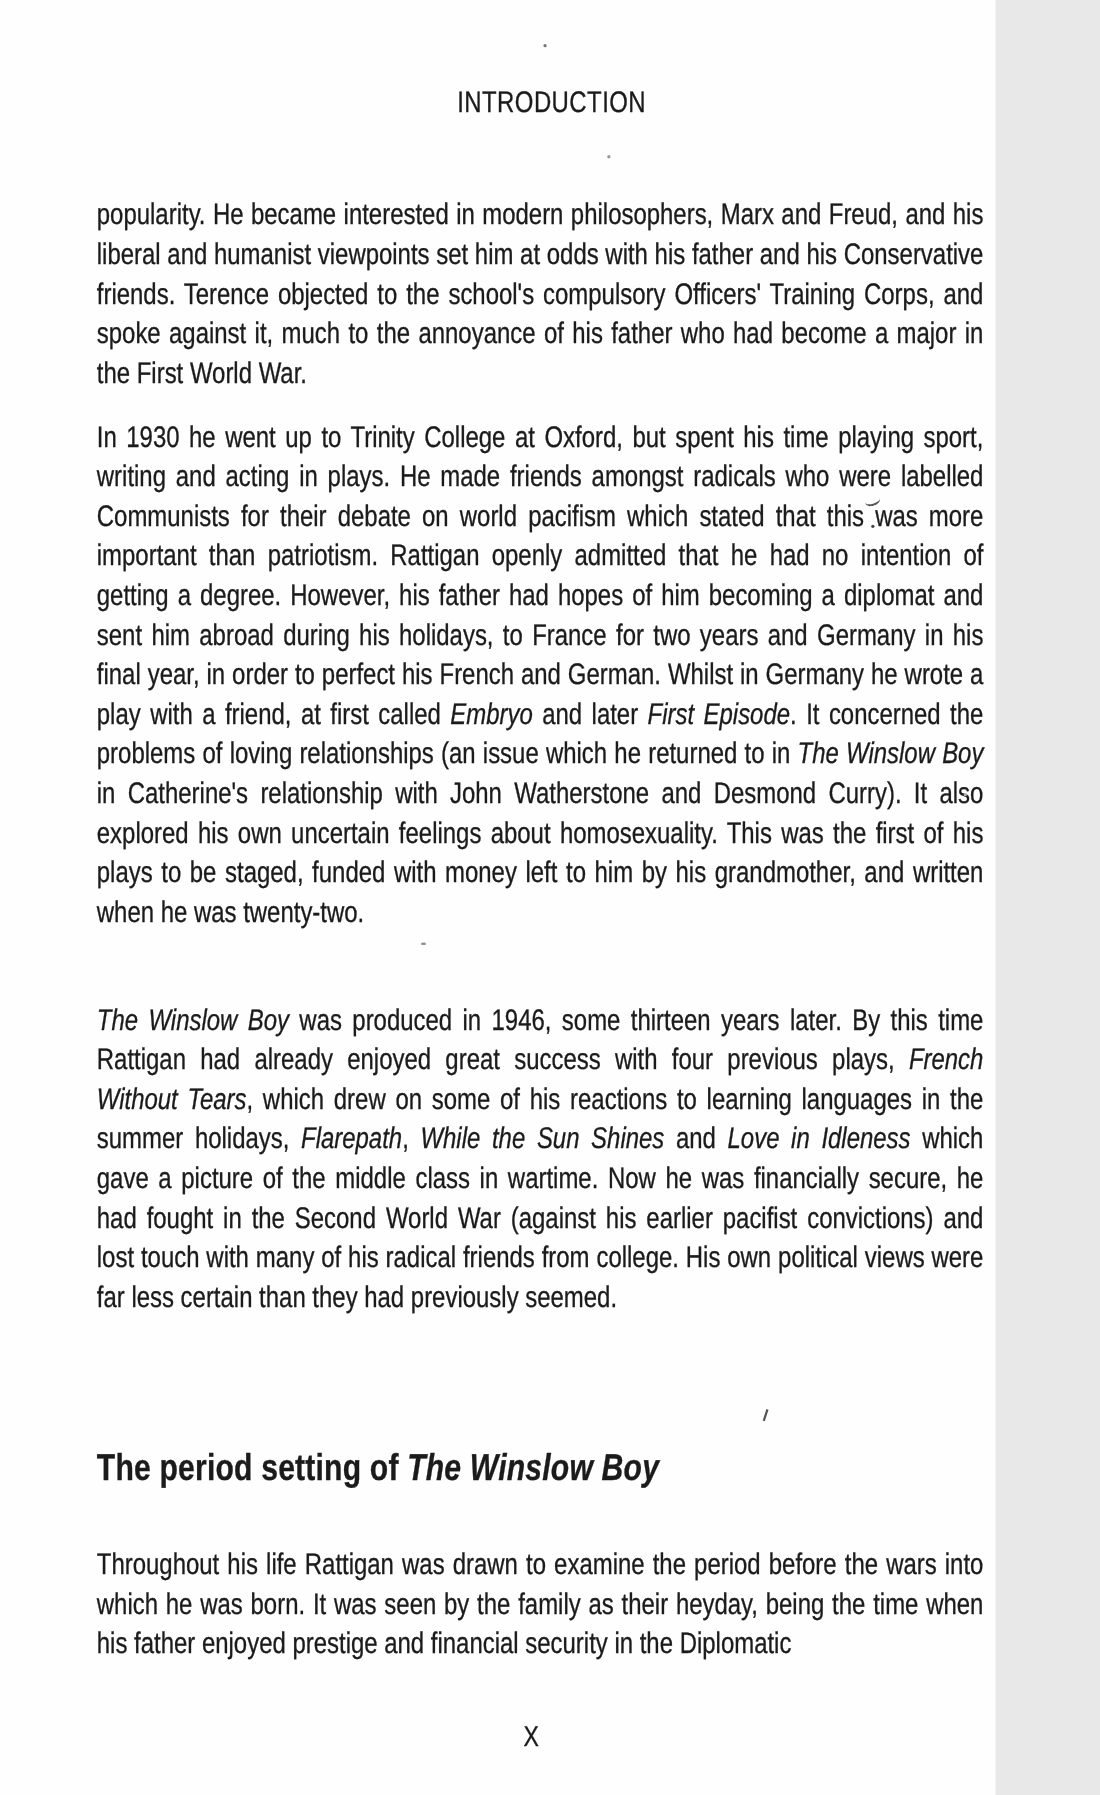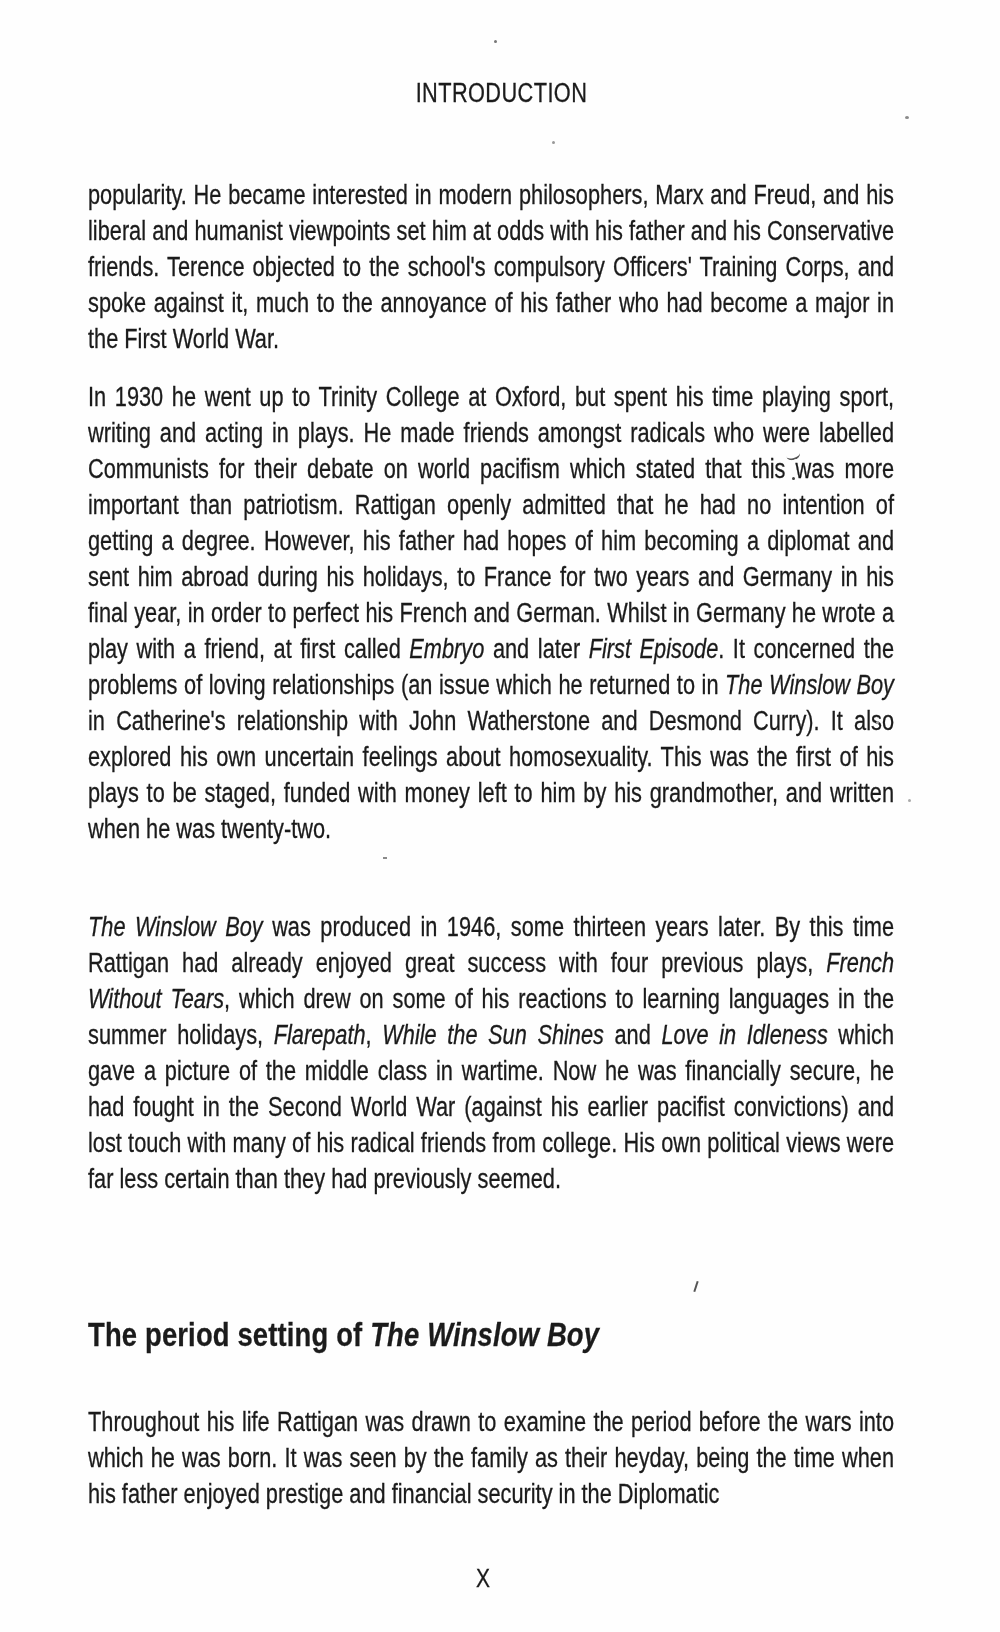--- a/index.html
+++ b/index.html
@@ -1,18 +1,18 @@
 <!DOCTYPE html>
 <html><head>
 <meta charset="utf-8">
 <style>
   html, body { margin: 0; padding: 0; background: #e8e8e8; }
   .scan-page {
     position: relative;
-    width: 1000px;
+    width: 905px;
     height: 1632px;
     background: #fefefe;
     overflow: hidden;
     font-family: "Liberation Sans", sans-serif;
     color: #1b1b1b;
     -webkit-text-stroke: 0.3px #1b1b1b;
   }
   
   .text-col {
     position: absolute;

